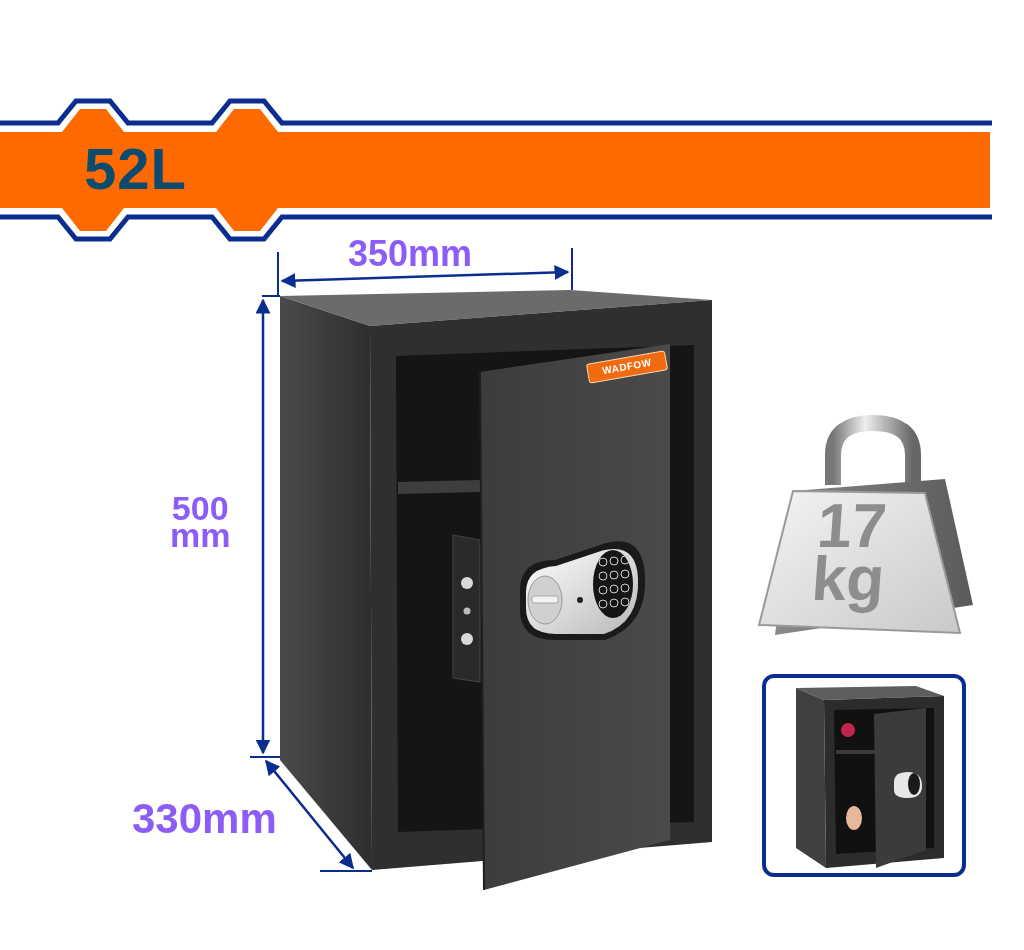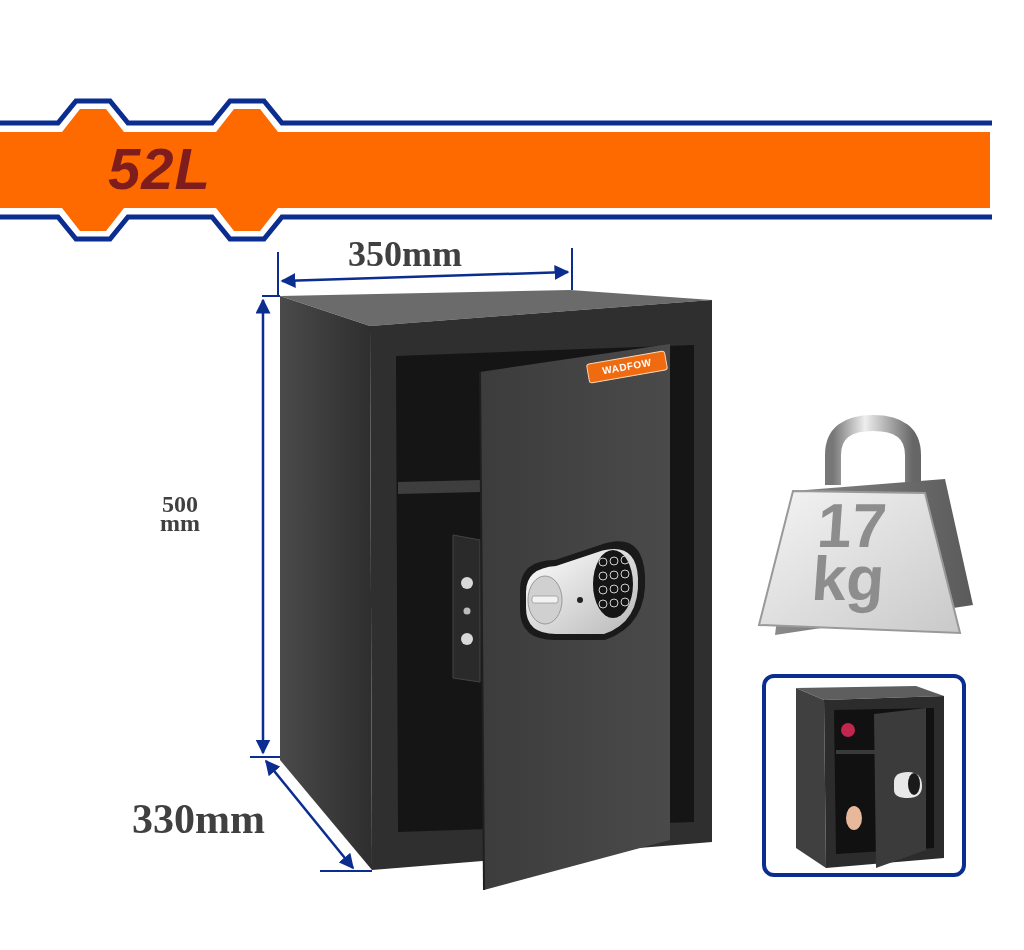--- a/index.html
+++ b/index.html
@@ -1,22 +1,22 @@
 <!DOCTYPE html>
 <html><head>
 <meta charset="utf-8">
 <style>
   html, body { margin:0; padding:0; }
   body { width:1024px; height:950px; background:#ffffff; position:relative; overflow:hidden; font-family:"Liberation Sans", sans-serif; }
   .abs { position:absolute; }
   .banner-svg { left:0; top:95px; }
-  .capacity-label { left:108px; top:140px; font-size:58px; font-weight:bold; color:#7f1d1d; line-height:1; letter-spacing:1px;font-style:italic; }
-  .dim-text { color:#404040; font-weight:bold; font-family:Liberation Serif, serif; line-height:1; }
+  .capacity-label { left:84px; top:140px; font-size:58px; font-weight:bold; color:#0c4a6e; line-height:1; letter-spacing:1px; }
+  .dim-text { color:#8b5cf6; font-weight:bold; font-family:Liberation Sans, sans-serif; line-height:1; }
   .width-label { left:348px; top:236px; font-size:36px; }
-  .height-label { left:160px; top:495px; font-size:24px; line-height:0.78; text-align:center; }
+  .height-label { left:170px; top:495px; font-size:34px; line-height:0.78; text-align:center; }
   .depth-label { left:132px; top:798px; font-size:42px; }
   .product-svg { left:250px; top:240px; }
   .weight-svg { left:745px; top:395px; }
   .weight-text { left:800px; top:500px; font-size:62px; font-weight:bold; color:#8d8d8d; line-height:0.85; text-align:center; width:100px; transform:skewX(-4deg); }
   .thumb-box { left:762px; top:674px; width:204px; height:203px; border:4px solid #0b2d8f; border-radius:12px; box-sizing:border-box; background:#fff; }
   .brand-badge { left:587px; top:357px; width:78px; height:18px; background:#f06a10; border:1px solid #ffd7b0; border-radius:3px; transform:rotate(-10deg); color:#fff; font-size:10px; font-weight:bold; text-align:center; line-height:18px; letter-spacing:0.5px; }
 </style>
 </head>
 <body>
 

